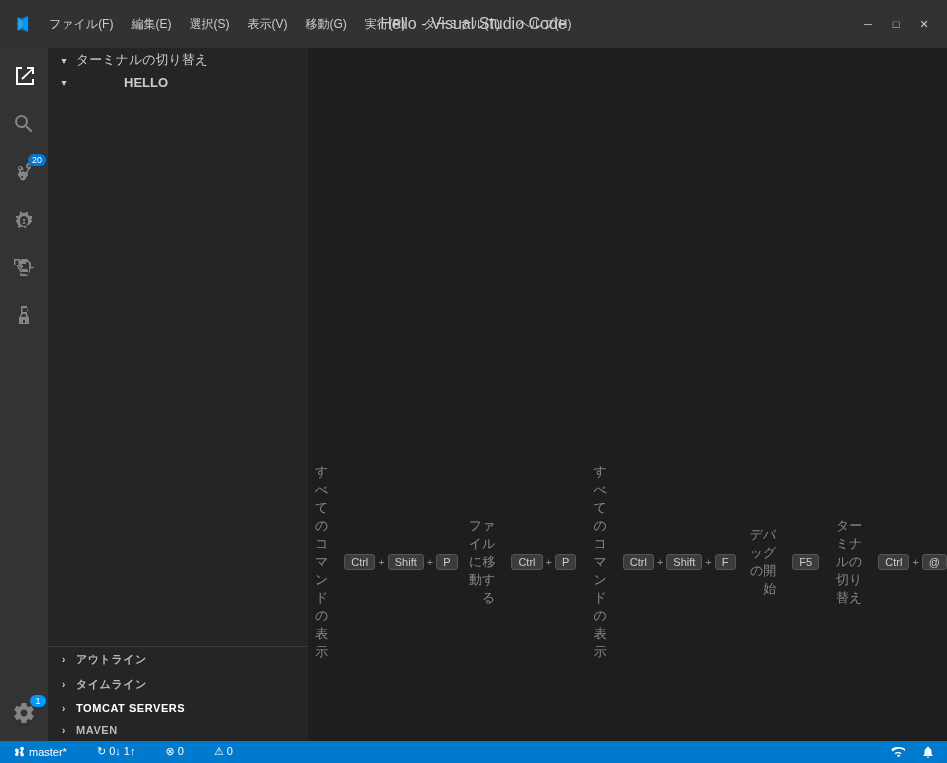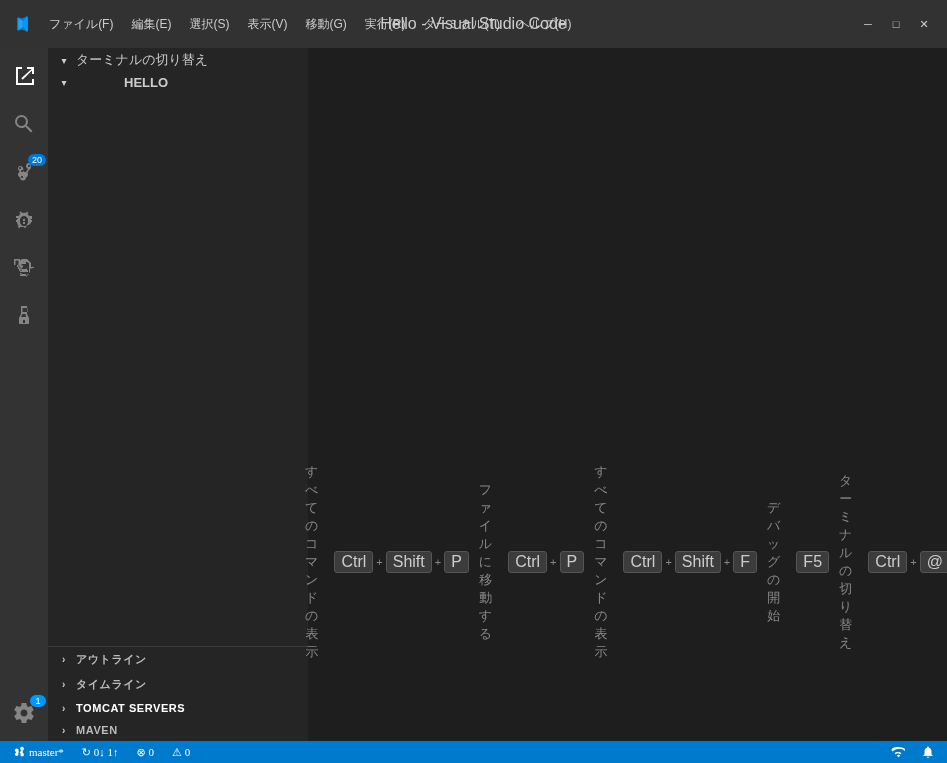--- a/index.html
+++ b/index.html
@@ -214,21 +214,21 @@
     .shortcut-keys {
       display: flex;
       align-items: center;
       gap: 3px;
     }
     .key-badge {
       background: #3c3c3c;
       border: 1px solid #555555;
       border-radius: 3px;
       padding: 1px 6px;
-      font-size: 16px;
+      font-size: 11px;
       color: #cccccc;
       min-width: 20px;
       text-align: center;
     }
     .key-plus {
       font-size: 11px;
       color: #888888;
     }
 
     
@@ -238,23 +238,22 @@
       display: flex;
       align-items: center;
       padding: 0 8px;
       font-size: 11px;
       color: #ffffff;
       flex-shrink: 0;
       gap: 4px;
     }
     #status-bar-left {
       display: flex;
-      align-items: center;
-      gap: 10px;
-      font-family: Liberation Serif, serif;
+      align-items: flex-start;
+      gap: 22px;
     }
     #status-bar-right {
       margin-left: auto;
       display: flex;
       align-items: center;
       gap: 8px;
     }
     .status-item {
       display: flex;
       align-items: center;

